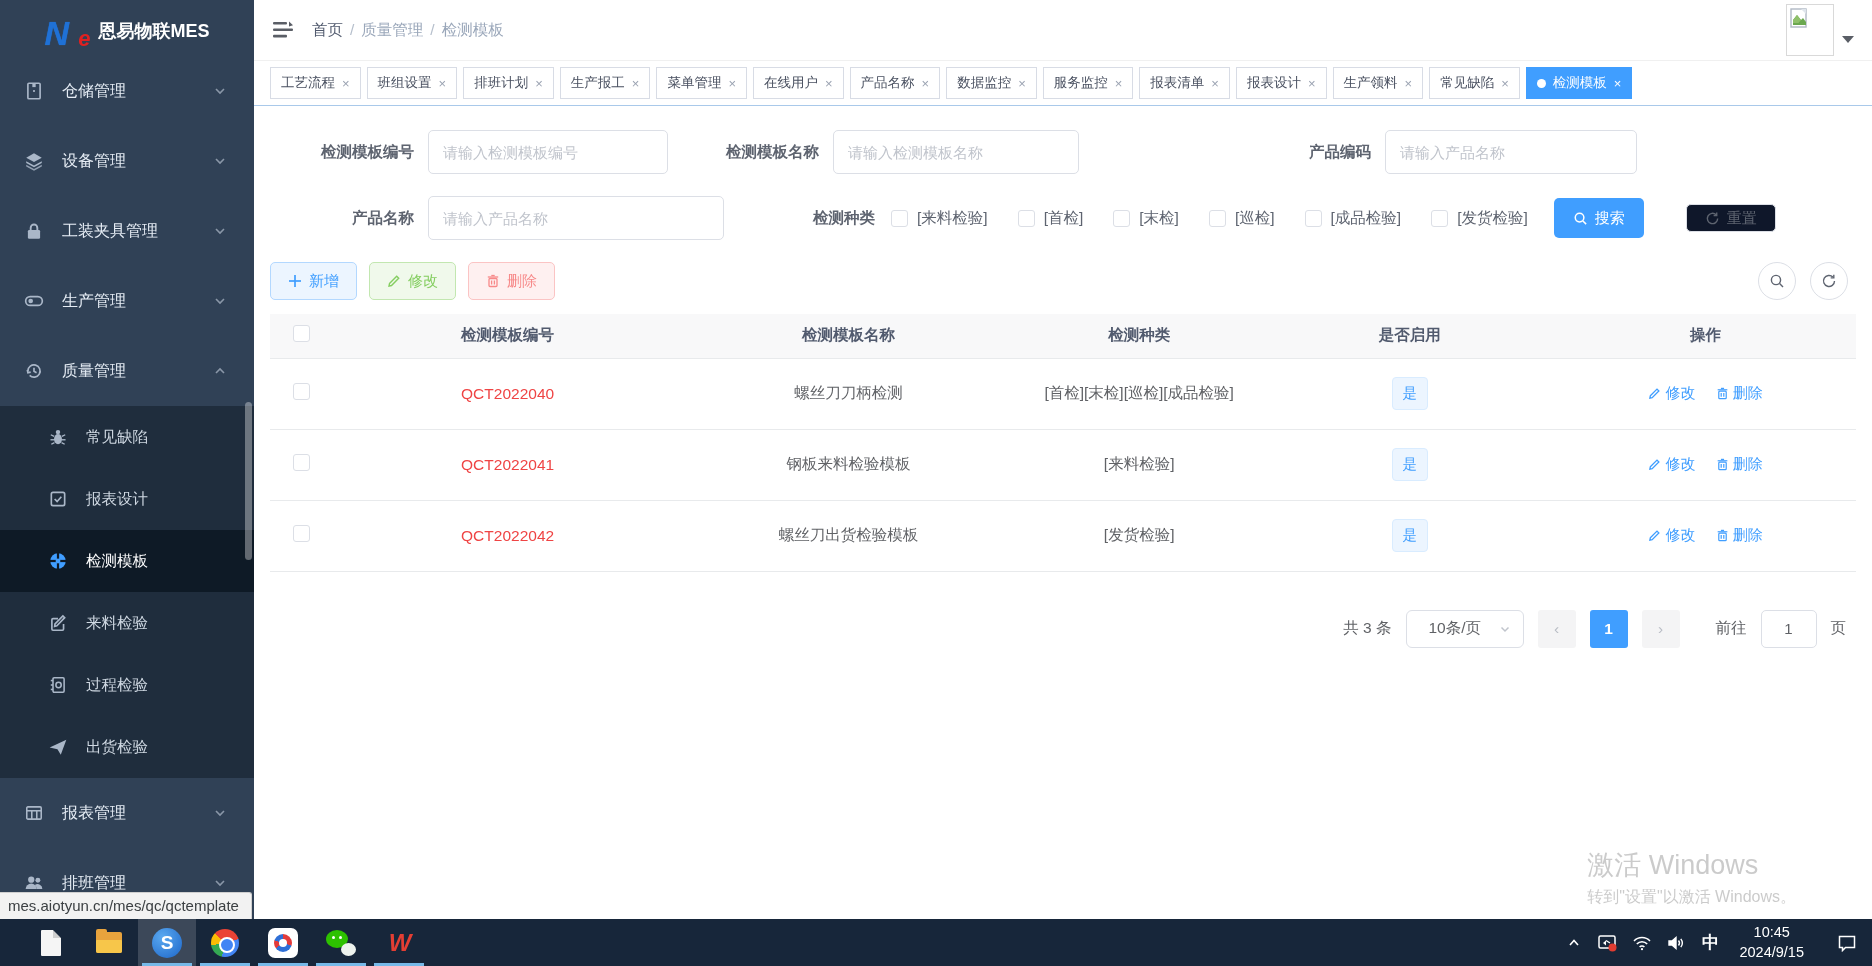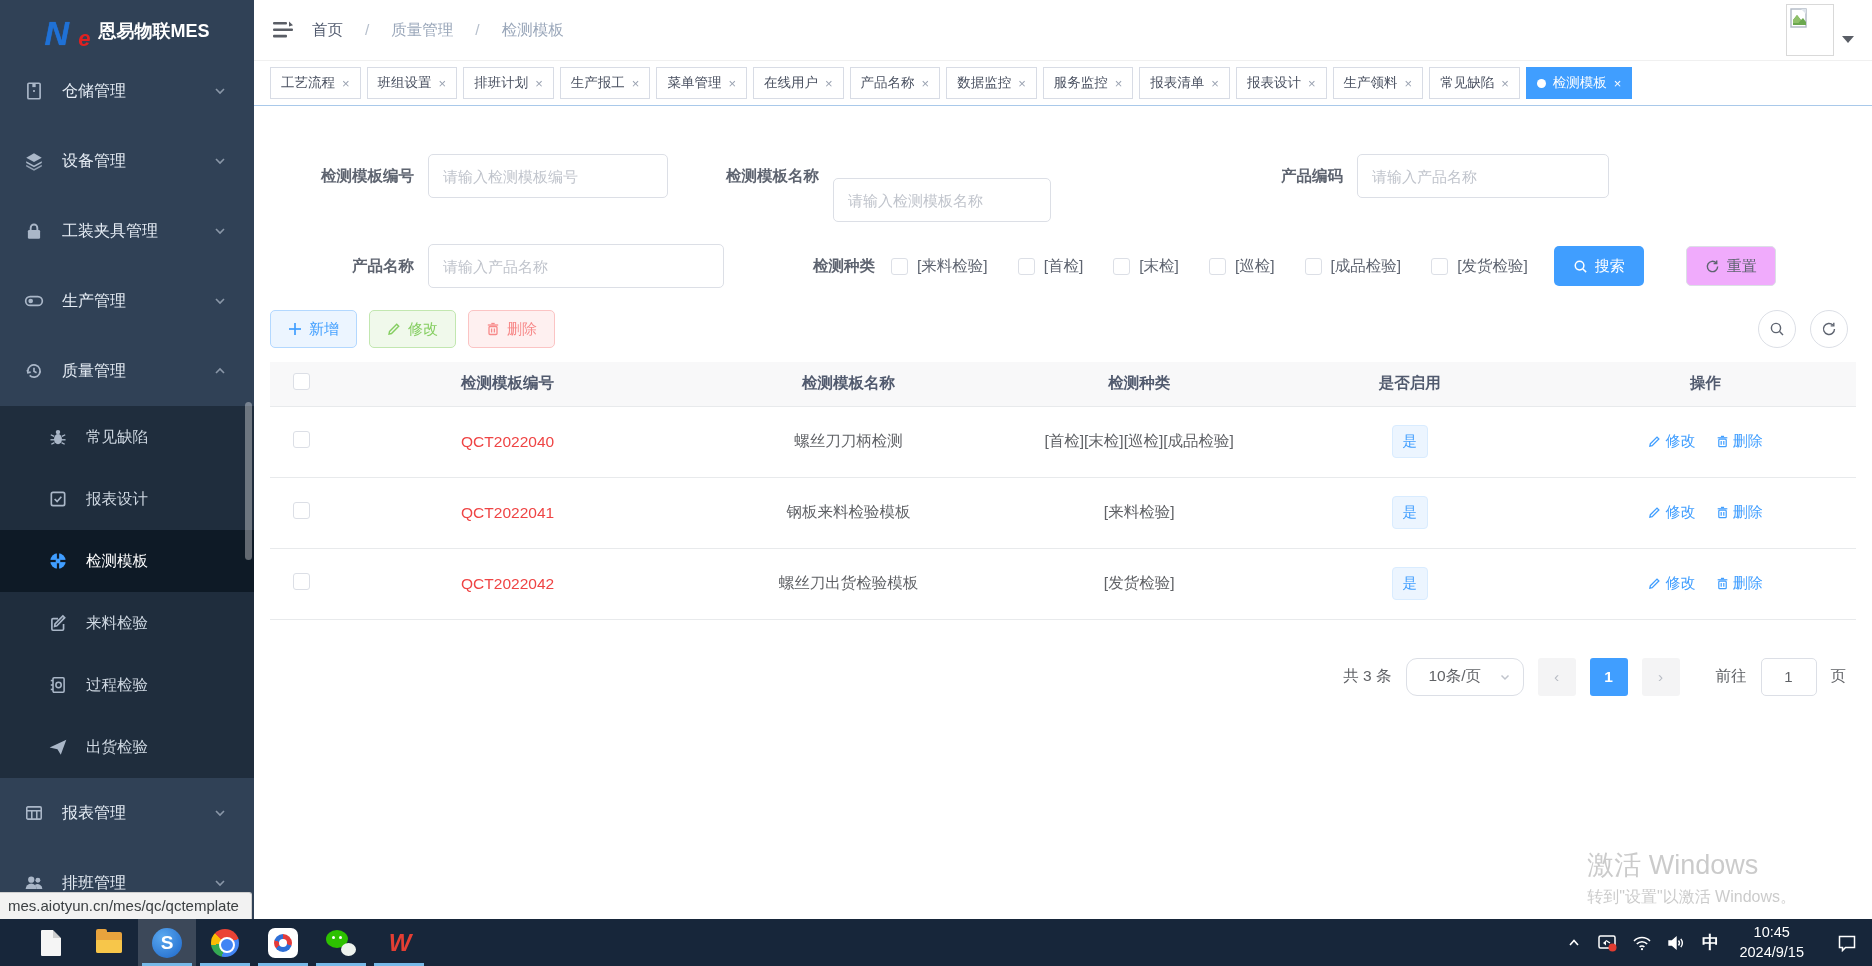--- a/index.html
+++ b/index.html
@@ -26,21 +26,21 @@
   .submenu .menu-item.active .lbl { color:#ffffff; }
   .submenu .menu-item.active .mi { color:#409eff; }
   .side-scrollthumb { position:absolute; right:2px; top:402px; width:7px; height:158px;
     background:rgba(255,255,255,.35); border-radius:4px; }
 
   
   .main { flex:1; display:flex; flex-direction:column; background:#fff; position:relative; }
 
   .navbar { height:61px; display:flex; align-items:center; padding:0 18px; border-bottom:1px solid #f0f0f0; }
   .hamburger { width:22px; height:20px; color:#5a5e66; margin-right:18px; cursor:pointer; }
-  .breadcrumb { display:flex; align-items:center; gap:22px; font-size:15.5px; }
+  .breadcrumb { display:flex; align-items:center; gap:7px; font-size:15.5px; }
   .bc-home { color:#515a6e; cursor:pointer; }
   .bc-sep { color:#b6bfcc; }
   .bc-item { color:#99a6b9; }
   .avatar-wrap { margin-left:auto; display:flex; align-items:center; gap:8px; }
   .avatar-box { width:48px; height:52px; border:1px solid #d9d9d9; background:#fff; display:flex;
     align-items:flex-start; justify-content:flex-start; padding:3px; cursor:pointer; }
   .caret-down { width:0; height:0; border-left:6px solid transparent; border-right:6px solid transparent;
     border-top:7px solid #5a5e66; margin-top:18px; cursor:pointer; }
 
   .tagsbar { height:45px; display:flex; align-items:center; gap:6px; padding:0 16px;
@@ -61,21 +61,21 @@
     color:#606266; outline:none; font-family:inherit; }
   .f-input::placeholder { color:#c0c4cc; }
   .w115 { width:130px; margin-right:14px; }
   .cb-group { display:flex; align-items:center; gap:30px; margin-left:16px; }
   .cb-item { display:flex; align-items:center; gap:9px; cursor:pointer; }
   .cb-box { width:17px; height:17px; border:1px solid #dcdfe6; border-radius:3px; background:#fff; }
   .cb-lbl { font-size:15.5px; color:#5e6470; }
   .btn { display:inline-flex; align-items:center; justify-content:center; gap:7px; border-radius:5px;
     font-size:15px; cursor:pointer; border:1px solid transparent; font-family:inherit; }
   .btn-search { background:#409eff; color:#fff; height:40px; padding:0 18px; margin-left:26px; }
-  .btn-reset { background:#f0abfc; color:#5e6470; border-color:#dcdfe6; height:40px; padding:0 18px; margin-left:42px; }
+  .btn-reset { background:#0f172a; color:#5e6470; border-color:#dcdfe6; height:28px; padding:0 18px; margin-left:42px; }
 
   
   .toolbar { display:flex; align-items:center; margin:8px 0 14px 0; }
   .btn-plain-primary { background:#ecf5ff; color:#409eff; border-color:#b3d8ff; height:38px; padding:0 17px; }
   .btn-plain-success { background:#f0f9eb; color:#85ce61; border-color:#c2e7b0; height:38px; padding:0 17px; margin-left:12px; }
   .btn-plain-danger  { background:#fef0f0; color:#f78989; border-color:#fbc4c4; height:38px; padding:0 17px; margin-left:12px; }
   .tool-right { margin-left:auto; display:flex; gap:14px; padding-right:8px; }
   .circ-btn { width:38px; height:38px; border-radius:50%; border:1px solid #dcdfe6; background:#fff;
     display:flex; align-items:center; justify-content:center; color:#5e6470; cursor:pointer; }
 
@@ -92,21 +92,21 @@
   .col-op { width:300px; }
   .code-link { color:#ef4444; cursor:pointer; }
   .badge-yes { display:inline-block; background:#ecf5ff; border:1px solid #d9ecff; color:#409eff;
     border-radius:4px; padding:6px 10px; font-size:14.5px; }
   .op-link { color:#409eff; cursor:pointer; display:inline-flex; align-items:center; gap:4px; font-size:15px; }
   .op-link + .op-link { margin-left:16px; }
 
   
   .pager { display:flex; align-items:center; justify-content:flex-end; gap:14px; margin-top:38px;
     padding-right:10px; font-size:15.5px; color:#606266; }
-  .pg-select { width:118px; height:38px; border:1px solid #dcdfe6; border-radius:11px; display:flex;
+  .pg-select { width:118px; height:38px; border:1px solid #dcdfe6; border-radius:6px; display:flex;
     align-items:center; justify-content:space-between; padding:0 12px 0 22px; color:#606266; cursor:pointer; }
   .pg-btn { width:38px; height:38px; background:#f4f4f5; border-radius:3px; display:flex; align-items:center;
     justify-content:center; color:#b8bcc4; cursor:pointer; }
   .pg-cur { width:38px; height:38px; background:#409eff; border-radius:3px; display:flex; align-items:center;
     justify-content:center; color:#fff; font-weight:bold; cursor:pointer; }
   .pg-goto-input { width:56px; height:38px; border:1px solid #dcdfe6; border-radius:5px; text-align:center;
     font-size:15px; color:#606266; outline:none; font-family:inherit; }
 
   
   .watermark { position:absolute; right:76px; bottom:58px; color:rgba(160,160,160,.55); pointer-events:none; }
@@ -403,21 +403,21 @@
           <span class="x">×</span>
         </span>
     </div>
 
     <div class="content">
 
       <div class="form-row" style="margin-left:14px;">
         <span class="f-label w115">检测模板编号</span>
         <input class="f-input" style="width: 240px;" placeholder="请输入检测模板编号">
         <span class="f-label" style="width:125px; margin:0 14px 0 26px;">检测模板名称</span>
-        <input class="f-input" style="width: 218px; margin-top: 48px;" placeholder="请输入检测模板名称">
+        <input class="f-input" style="width: 246px;" placeholder="请输入检测模板名称">
         <span class="f-label" style="width:92px; margin:0 14px 0 200px;">产品编码</span>
         <input class="f-input" style="width: 252px;" placeholder="请输入产品名称">
       </div>
 
       <div class="form-row" style="margin-left:14px;">
         <span class="f-label w115">产品名称</span>
         <input class="f-input" style="width: 296px;" placeholder="请输入产品名称">
         <span class="f-label" style="width:125px; margin:0 0 0 26px;">检测种类</span>
         <div class="cb-group">
           <span class="cb-item">

